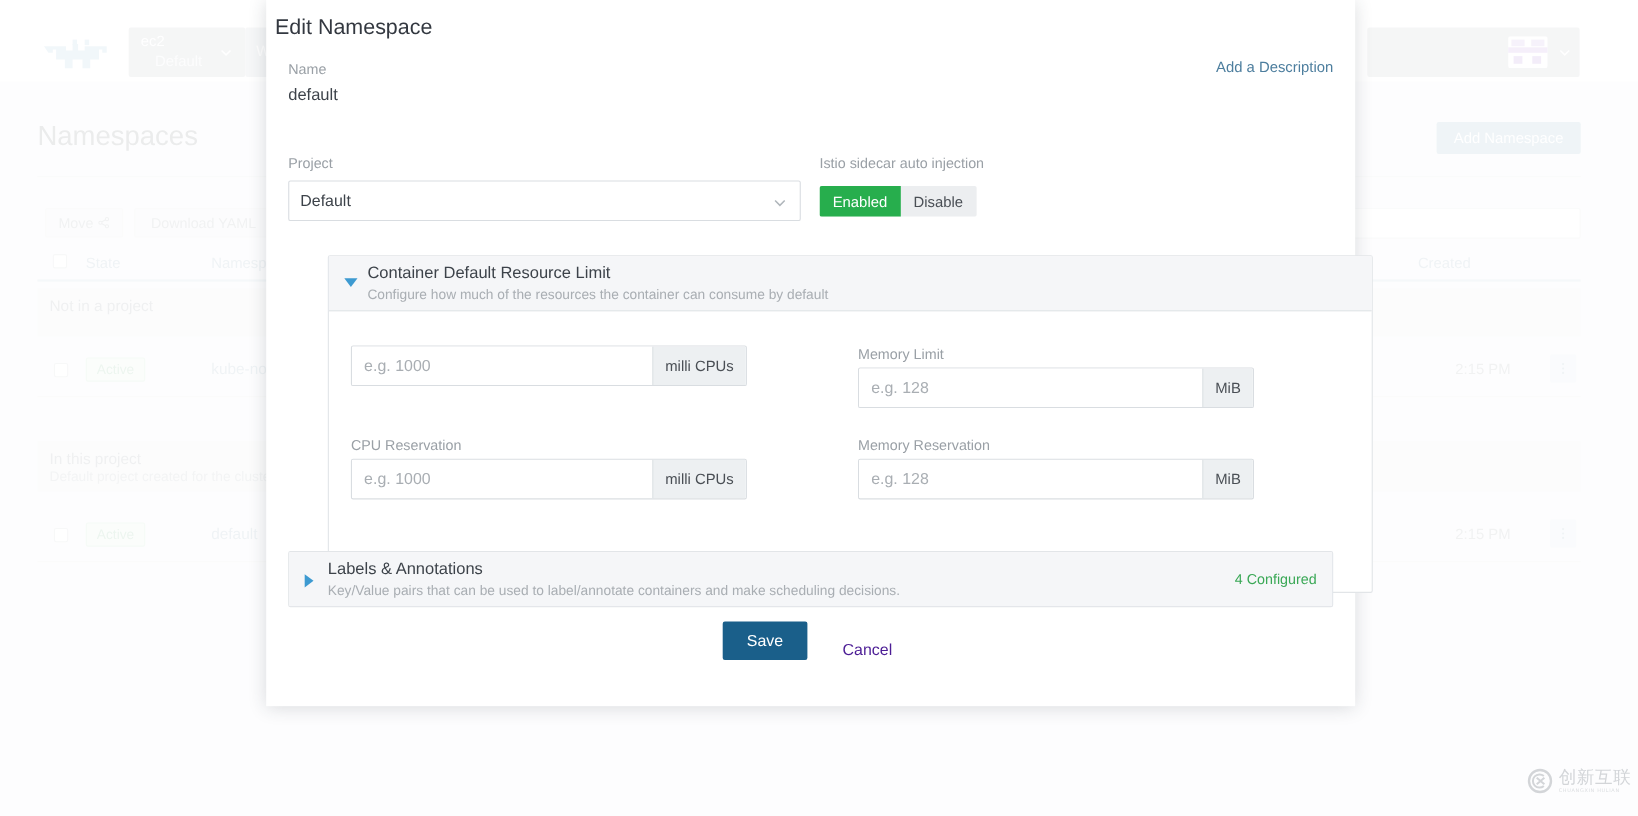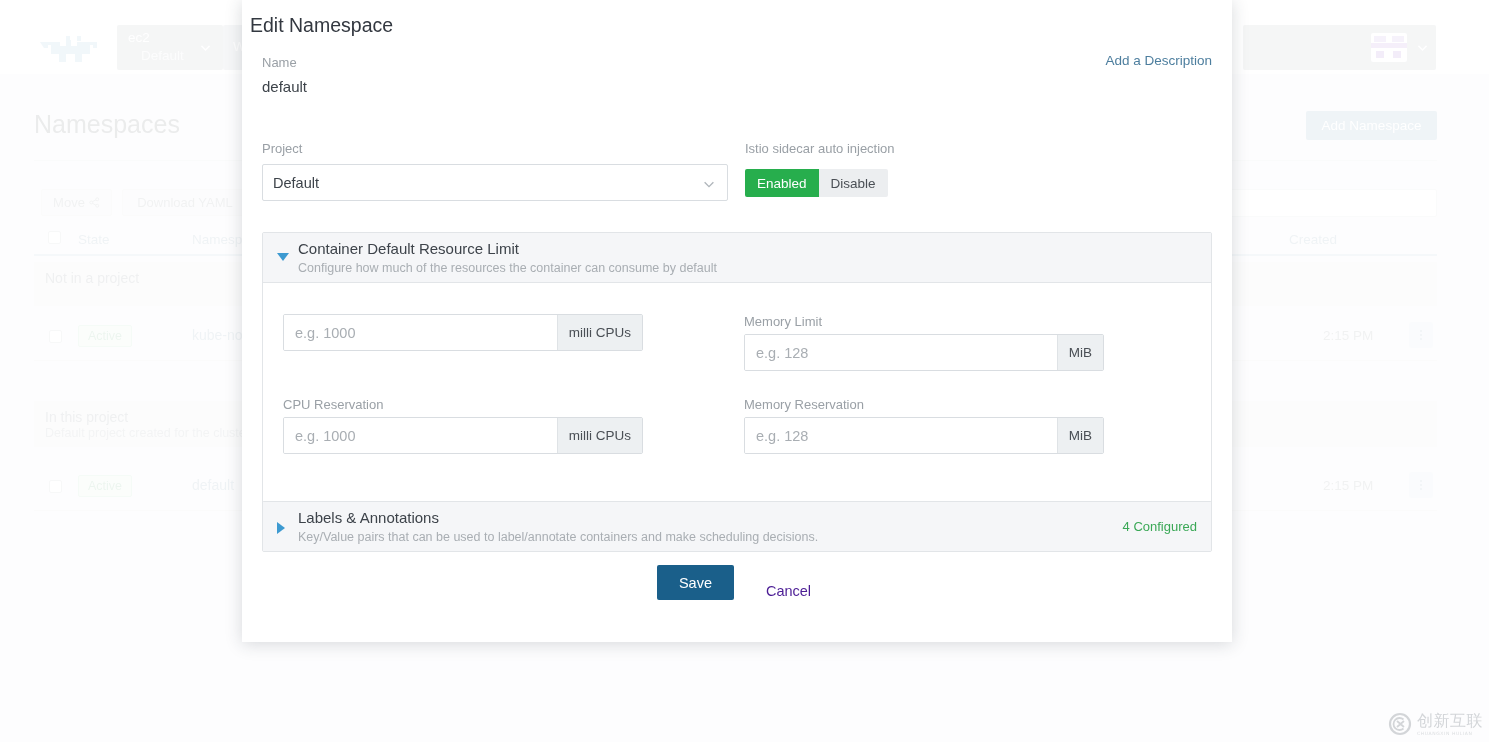--- a/index.html
+++ b/index.html
@@ -193,21 +193,21 @@
     font-size: 13.5px; padding: 12px 12px; cursor: pointer;
   }
   .istio-on  { background: #27ae4d; color: #ffffff; }
   .istio-off { background: #eceef0; color: #4a4f55; }
 
   
   .panel {
     position: absolute; left: 20px; width: 950px;
     border: 1px solid #e2e5e8; border-radius: 2px; background: #ffffff;
   }
-  #panel-resource { top: 233px; height: 307px; }
+  #panel-resource { top: 233px; height: 307px; margin-left: 36px; }
   #panel-labels   { top: 502px; height: 51px; }
 
   .panel-head {
     position: relative; background: #f5f6f8;
     border-bottom: 1px solid #e2e5e8;
     height: 50px;
   }
   #panel-labels .panel-head { border-bottom: none; height: 49px; }
   .panel-arrow {
     position: absolute; left: 14px; top: 20px;
@@ -267,21 +267,21 @@
     font-family: "Liberation Sans", sans-serif;
   }
   .btn-cancel {
     background: transparent; border: none; color: #4c1d95;
     font-size: 14.5px; cursor: pointer;
     font-family: "Liberation Sans", sans-serif;
   }
 
   
   #watermark {
-    position: absolute; right: 6px; bottom: 6px;
+    position: absolute; right: 6px; bottom: 20px;
     display: flex; align-items: center; gap: 5px; opacity: 0.42; justify-content: space-between;
   }
   #watermark .wm-text-main {
     font-size: 16px; color: #9aa0a6; letter-spacing: 0.5px;
     font-family: "DejaVu Sans", sans-serif;
   }
   #watermark .wm-text-sub {
     font-size: 4.5px; color: #aab0b5; letter-spacing: 0.6px;
     font-family: "DejaVu Sans", sans-serif;
   }

